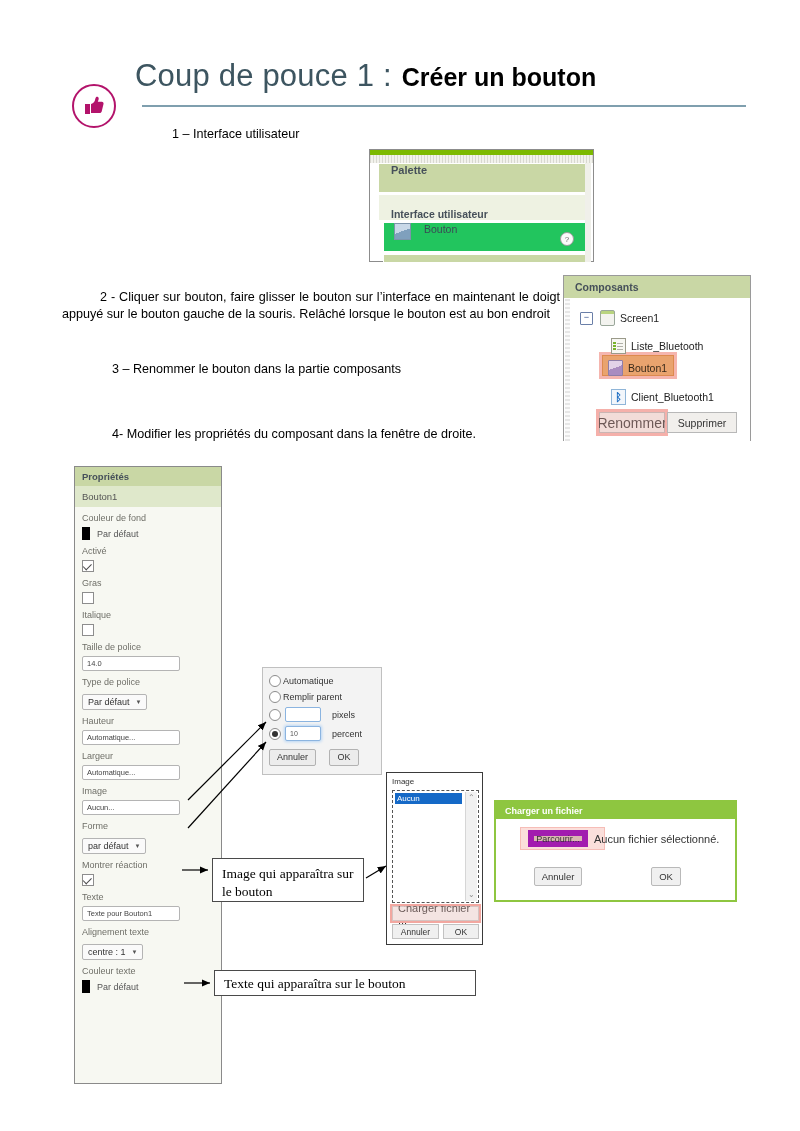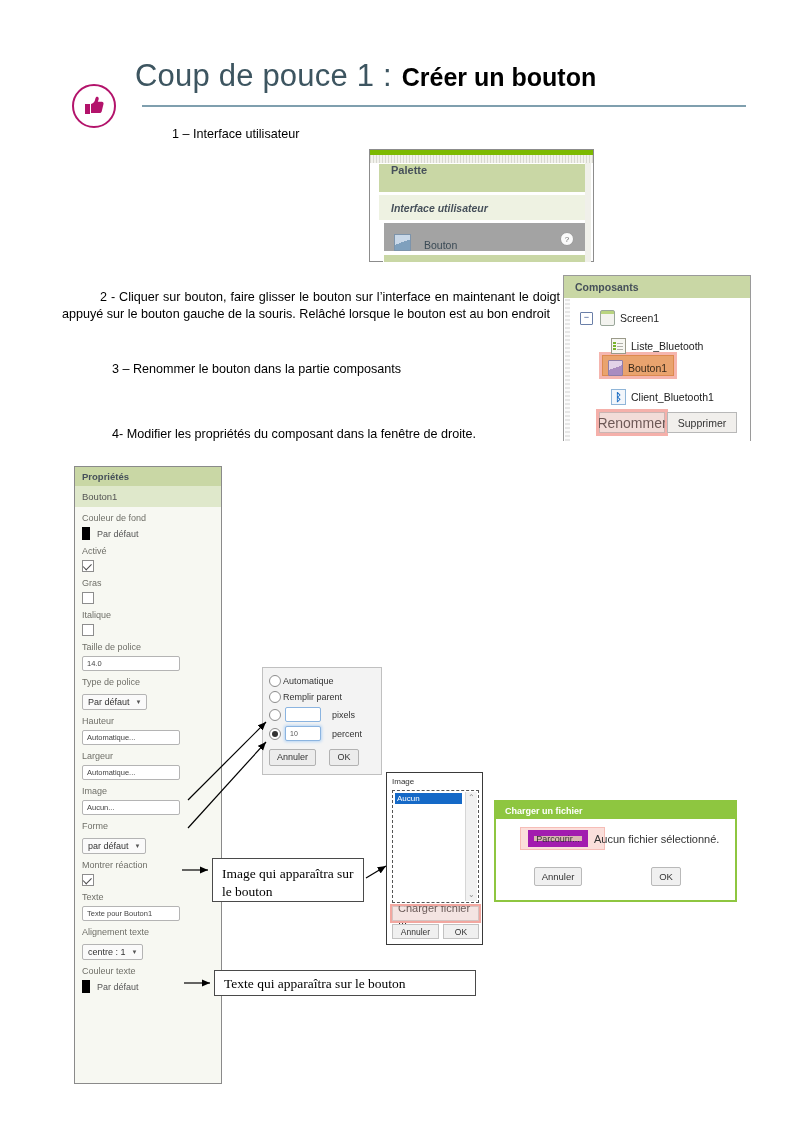--- a/index.html
+++ b/index.html
@@ -29,26 +29,26 @@
   
   #palette{left:369px;top:149px;width:225px;height:113px;background:#ffffff;
            border:1px solid #8c8c8c;box-sizing:border-box;}
   #palette-topstrip{left:0;top:0;width:100%;height:5px;background:#7cb900;}
   #palette-hatch{left:0;top:5px;width:100%;height:8px;
       background:repeating-linear-gradient(90deg,#d8d8d0 0 1px,#f2f2ec 1px 3px);}
   #palette-head{left:9px;top:14px;width:207px;height:28px;background:#c9d7a5;
                 display:flex;box-sizing:border-box;padding-left:12px;}
   #palette-head span{font-size:11px;font-weight:700;color:#46505a;}
   #palette-sub{left:9px;top:44px;width:207px;height:26px;background:#eef2e2;
-               border-top:1px solid #ffffff;display:flex;align-items:center;
-               box-sizing:border-box;padding-left:12px;font-style:italic;}
+               border-top:1px solid #ffffff;display:flex;align-items:flex-end;
+               box-sizing:border-box;padding-left:12px;}
   #palette-sub span{font-size:10.5px;font-weight:700;color:#46505a;}
-  #palette-item{left:13px;top:72px;width:203px;height:30px;background:#a3a3a3;
+  #palette-item{left:13px;top:72px;width:203px;height:30px;background:#22c55e;
                 border:1px solid #ffffff;box-sizing:border-box;display:flex;
-                align-items:flex-end;padding-left:10px;}
+                align-items:flex-start;padding-left:10px;}
   #palette-item2{left:13px;top:104px;width:203px;height:9px;background:#c9d7a5;
                  border:1px solid #ffffff;box-sizing:border-box;}
   .btn-glyph{width:17px;height:17px;border:1px solid #7d94ab;box-sizing:border-box;
              background:linear-gradient(160deg,#c9d8e8 0 48%,#7fa0bd 48% 100%);}
   #palette-item .lbl{font-size:10.5px;color:#3a4a55;margin-left:13px;}
   #palette-help{position:absolute;right:11px;top:9px;width:12px;height:12px;
                 border:1px solid #9a9a9a;border-radius:50%;font-size:8px;color:#6a6a6a;
                 display:flex;align-items:center;justify-content:center;background:#fafafa;}
   #palette-scroll{position:absolute;right:2px;top:13px;width:6px;height:99px;background:#f0f0ea;}
 

